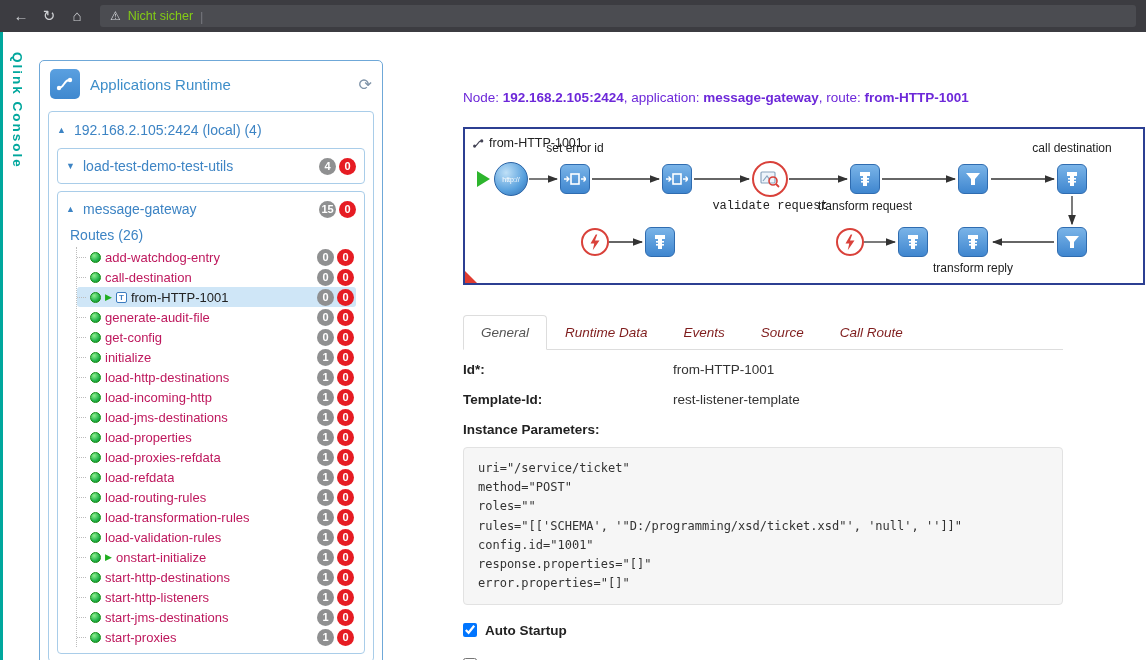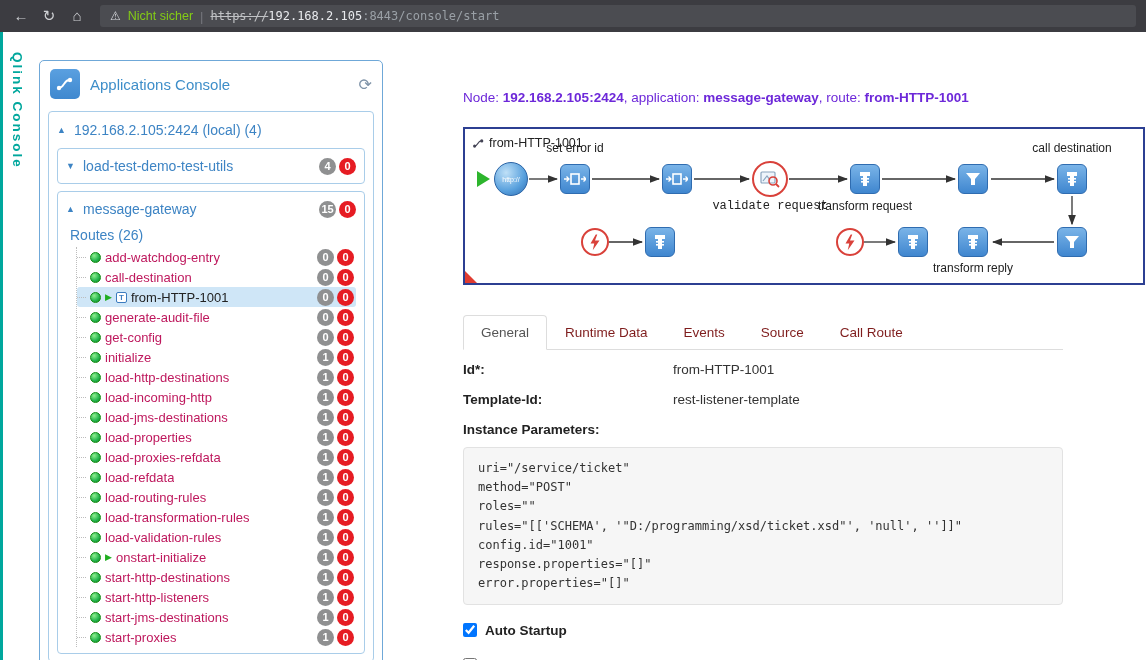--- a/index.html
+++ b/index.html
@@ -74,21 +74,21 @@
            background:radial-gradient(circle at 35% 30%, #bfe0f7, #58a0dd 60%, #2f6cb0); }
   .redcircle { width:36px; height:36px; border-radius:50%; background:#fff; border:2px solid #d9413a; }
   .boltcircle { width:28px; height:28px; border-radius:50%; background:#fff; border:2px solid #d9413a; }
   .dlabel { position:absolute; font-size:12px; color:#222; text-align:center; width:120px; }
   .start-tri { position:absolute; left:12px; top:42px; width:0; height:0;
                border-left:13px solid #2db52d; border-top:8px solid transparent; border-bottom:8px solid transparent; }
   .corner { position:absolute; left:0; bottom:0; width:0; height:0;
             border-bottom:12px solid #e03c31; border-right:12px solid transparent; }
   .dg-svg { position:absolute; left:0; top:0; }
 
-  .tabs { position:absolute; left:460px; top:283px; width:600px; display:flex; border-bottom:1px solid #ddd; }
+  .tabs { position:absolute; left:460px; top:283px; width:600px; display:flex; border-bottom:1px solid #ddd;font-style:italic; }
   .tab { padding:9px 17px; font-size:13.5px; color:#7f1d1d; cursor:pointer; border:1px solid transparent;
          border-radius:4px 4px 0 0; margin-bottom:-1px; }
   .tab.active { color:#555; background:#fff; border-color:#ddd #ddd #fff #ddd; }
 
   .panel { position:absolute; left:460px; top:330px; width:600px; font-size:13.5px; color:#222; }
   .frow { display:flex; margin-bottom:15px; }
   .flabel { width:210px; font-weight:bold; }
   .fvalue { color:#333; }
   .params-label { font-weight:bold; margin-bottom:10px;margin-top:11px; }
   .codebox { background:#f6f6f6; border:1px solid #e2e2e2; border-radius:4px; padding:11px 14px;
@@ -103,39 +103,36 @@
 <body>
 
 <div class="toolbar">
   <span class="nav-icon">←</span>
   <span class="nav-icon">↻</span>
   <span class="nav-icon">⌂</span>
   <div class="urlbar">
     <span class="warn-icon">⚠</span>
     <span class="warn-text">Nicht sicher</span>
     <span class="url-sep">|</span>
-    <span class="url-text">
-      <span class="scheme">https://</span><span class="host">192.168.2.105</span><span class="path">:8443/console/start</span>
-    </span>
   </div>
 </div>
 
 <div class="appwrap">
   <div class="vtitle">Qlink Console</div>
 
   <div class="sidebar">
     <div class="sb-header">
       <span class="sb-icon">
         <svg width="20" height="20" viewBox="0 0 20 20">
             <path d="M4,14 C9,14 9,6 14,6" stroke="#fff" fill="none" stroke-width="1.8"></path>
             <circle cx="4" cy="14" r="2.2" fill="#fff"></circle>
             <circle cx="15" cy="6" r="2.2" fill="#fff"></circle>
           </svg>
       </span>
-      <span class="sb-title">Applications Console</span>
+      <span class="sb-title">Applications Runtime</span>
       <span class="refresh">⟳</span>
     </div>
     <div class="sb-body">
       <div class="tree-box">
         <div class="tree-row">
           <span class="tri">▲</span>
           <span class="tree-label">192.168.2.105:2424 (local) (4)</span>
         </div>
         <div class="inner-box">
           <div class="tree-row">

